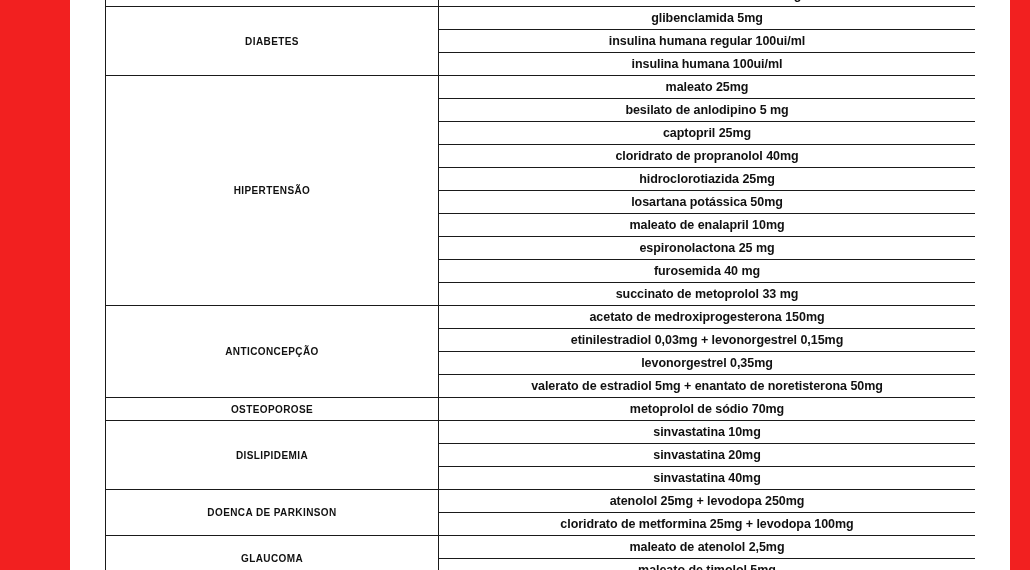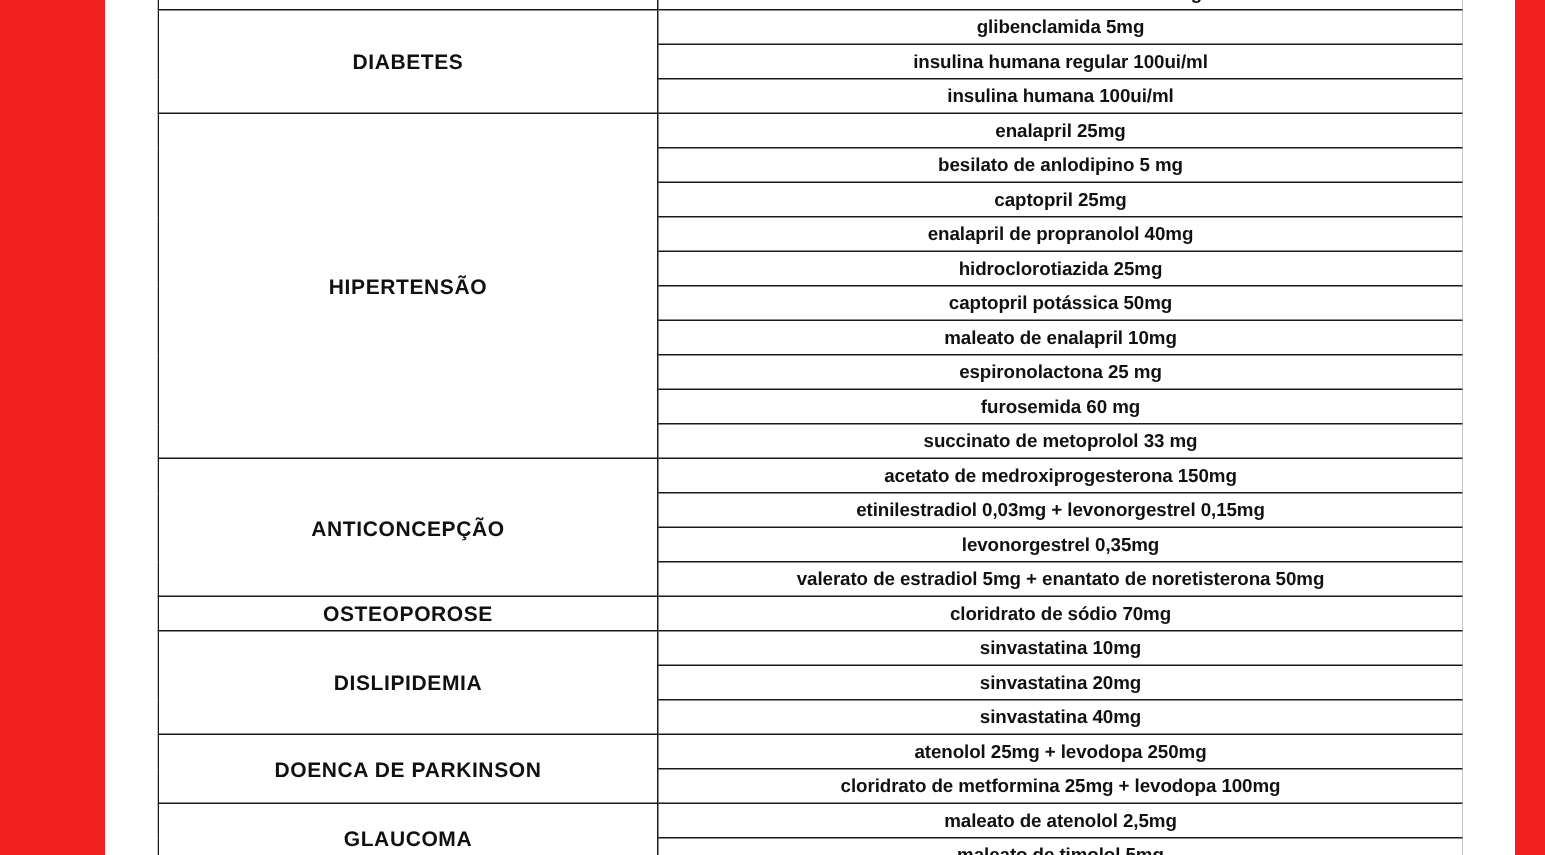--- a/index.html
+++ b/index.html
@@ -44,21 +44,21 @@
   table.formulary td {
     border:1px solid #1a1a1a;
     height:23px;
     padding:0 4px;
     text-align:center;
     vertical-align:middle;
     color:#111111;
     background:#ffffff;
   }
   td.cat-cell {
-    font-size:14px;
+    font-size:10px;
     font-weight:bold;
     letter-spacing:0.4px;
     border-width:2px;
   }
   td.med-cell {
     font-size:12.5px;
     font-weight:bold;
     letter-spacing:-0.05px;
     white-space:nowrap;
   }
@@ -87,65 +87,65 @@
             <td class="med-cell">glibenclamida 5mg</td>
           </tr>
           <tr>
             <td class="med-cell">insulina humana regular 100ui/ml</td>
           </tr>
           <tr>
             <td class="med-cell">insulina humana 100ui/ml</td>
           </tr>
           <tr>
             <td class="cat-cell" rowspan="10">HIPERTENSÃO</td>
-            <td class="med-cell">enalapril 25mg</td>
+            <td class="med-cell">maleato 25mg</td>
           </tr>
           <tr>
             <td class="med-cell">besilato de anlodipino 5 mg</td>
           </tr>
           <tr>
             <td class="med-cell">captopril 25mg</td>
           </tr>
           <tr>
-            <td class="med-cell">enalapril de propranolol 40mg</td>
+            <td class="med-cell">cloridrato de propranolol 40mg</td>
           </tr>
           <tr>
             <td class="med-cell">hidroclorotiazida 25mg</td>
           </tr>
           <tr>
-            <td class="med-cell">captopril potássica 50mg</td>
+            <td class="med-cell">losartana potássica 50mg</td>
           </tr>
           <tr>
             <td class="med-cell">maleato de enalapril 10mg</td>
           </tr>
           <tr>
             <td class="med-cell">espironolactona 25 mg</td>
           </tr>
           <tr>
-            <td class="med-cell">furosemida 60 mg</td>
+            <td class="med-cell">furosemida 40 mg</td>
           </tr>
           <tr>
             <td class="med-cell">succinato de metoprolol 33 mg</td>
           </tr>
           <tr>
             <td class="cat-cell" rowspan="4">ANTICONCEPÇÃO</td>
             <td class="med-cell">acetato de medroxiprogesterona 150mg</td>
           </tr>
           <tr>
             <td class="med-cell">etinilestradiol 0,03mg + levonorgestrel 0,15mg</td>
           </tr>
           <tr>
             <td class="med-cell">levonorgestrel 0,35mg</td>
           </tr>
           <tr>
             <td class="med-cell">valerato de estradiol 5mg + enantato de noretisterona 50mg</td>
           </tr>
           <tr>
             <td class="cat-cell" rowspan="1">OSTEOPOROSE</td>
-            <td class="med-cell">cloridrato de sódio 70mg</td>
+            <td class="med-cell">metoprolol de sódio 70mg</td>
           </tr>
           <tr>
             <td class="cat-cell" rowspan="3">DISLIPIDEMIA</td>
             <td class="med-cell">sinvastatina 10mg</td>
           </tr>
           <tr>
             <td class="med-cell">sinvastatina 20mg</td>
           </tr>
           <tr>
             <td class="med-cell">sinvastatina 40mg</td>

